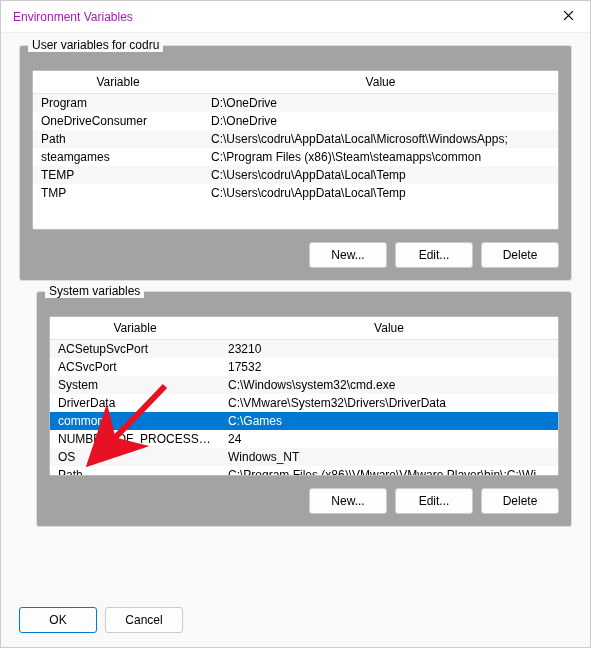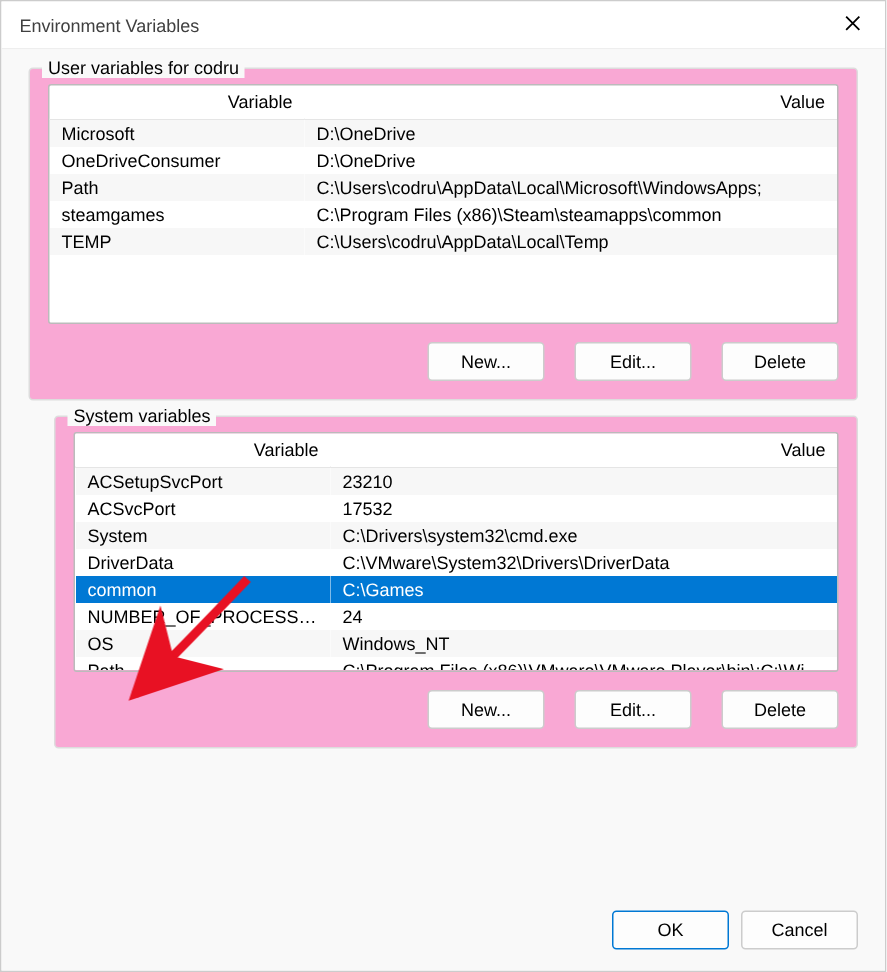--- a/index.html
+++ b/index.html
@@ -25,44 +25,44 @@
     height: 32px;
     display: flex;
     align-items: center;
     padding: 0 8px 0 12px;
     background: #fff;
     border-bottom: 1px solid #eee;
   }
   .titlebar .title {
     flex: 1;
     font-size: 12px;
-    color: #404040;
+    color: #a21caf;
   }
   .titlebar .close {
     width: 28px;
     height: 28px;
     display: flex;
     align-items: center;
     justify-content: center;
     cursor: pointer;
   }
   .titlebar .close svg { width: 11px; height: 11px; }
   .body {
     flex: 1;
     padding: 12px 18px 14px 18px;
     background: #f9f9f9;
     display: flex;
     flex-direction: column;
   }
   .groupbox {
     border: 1px solid #ddd;
     border-radius: 3px;
-    padding: 10px 12px 12px 12px;
+    padding: 24px 12px 12px 12px;
     margin-bottom: 10px;
-    background: #f9a8d4;
+    background: #a3a3a3;
     position: relative;
   }
   .groupbox-title {
     position: absolute;
     top: -8px;
     left: 8px;
     background: #f9f9f9;
     padding: 0 4px;
     font-size: 12px;
     color: #000;
@@ -75,21 +75,21 @@
     overflow-y: auto;
     overflow-x: hidden;
     position: relative;
   }
   .listbox table {
     width: 100%;
     border-collapse: collapse;
     table-layout: fixed;
   }
   .listbox th {
-    text-align: right;
+    text-align: center;
     font-weight: 400;
     padding: 4px 8px;
     border-bottom: 1px solid #e5e5e5;
     background: #fff;
     position: sticky;
     top: 0;
     font-size: 12px;
   }
   .listbox th:first-child { width: 170px; }
   .listbox td {
@@ -100,38 +100,37 @@
     text-overflow: ellipsis;
   }
   .listbox tr.odd td { background: #f7f7f7; }
   .listbox tr.selected td {
     background: #0078d4;
     color: #fff;
   }
   .button-row {
     display: flex;
     justify-content: flex-end;
-    gap: 20px;
+    gap: 8px;
     margin-top: 12px;
   }
   .btn {
     min-width: 78px;
     height: 26px;
     padding: 0 14px;
     border: 1px solid #ccc;
     border-radius: 3px;
     background: #fdfdfd;
     font-size: 12px;
     cursor: pointer;
     font-family: inherit;
   }
   .btn.default { border: 1.5px solid #0078d4; }
   .footer-row {
     display: flex;
-    justify-content: flex-end;
     gap: 8px;
     margin-top: auto;
     padding-top: 6px;
   }
   .listbox::-webkit-scrollbar { width: 12px; }
   .listbox::-webkit-scrollbar-thumb { background: #c0c0c0; border-radius: 6px; }
   .listbox::-webkit-scrollbar-track { background: #f0f0f0; }
   .arrow-overlay {
     position: absolute;
     pointer-events: none;
@@ -161,37 +160,41 @@
       <div class="listbox">
         <table>
           <thead>
             <tr>
               <th>Variable</th>
               <th>Value</th>
             </tr>
           </thead>
           <tbody id="user-rows">
               <tr class="odd">
-                <td>Microsoft</td>
+                <td>Program</td>
                 <td>D:\OneDrive</td>
               </tr>
               <tr>
                 <td>OneDriveConsumer</td>
                 <td>D:\OneDrive</td>
               </tr>
               <tr class="odd">
                 <td>Path</td>
                 <td>C:\Users\codru\AppData\Local\Microsoft\WindowsApps;</td>
               </tr>
               <tr>
                 <td>steamgames</td>
                 <td>C:\Program Files (x86)\Steam\steamapps\common</td>
               </tr>
               <tr class="odd">
                 <td>TEMP</td>
+                <td>C:\Users\codru\AppData\Local\Temp</td>
+              </tr>
+              <tr>
+                <td>TMP</td>
                 <td>C:\Users\codru\AppData\Local\Temp</td>
               </tr>
             </tbody>
         </table>
       </div>
       <div class="button-row">
         <button class="btn">New...</button>
         <button class="btn">Edit...</button>
         <button class="btn">Delete</button>
       </div>
@@ -211,21 +214,21 @@
               <tr class="odd">
                 <td>ACSetupSvcPort</td>
                 <td>23210</td>
               </tr>
               <tr>
                 <td>ACSvcPort</td>
                 <td>17532</td>
               </tr>
               <tr class="odd">
                 <td>System</td>
-                <td>C:\Drivers\system32\cmd.exe</td>
+                <td>C:\Windows\system32\cmd.exe</td>
               </tr>
               <tr>
                 <td>DriverData</td>
                 <td>C:\VMware\System32\Drivers\DriverData</td>
               </tr>
               <tr class="selected">
                 <td>common</td>
                 <td>C:\Games</td>
               </tr>
               <tr>

